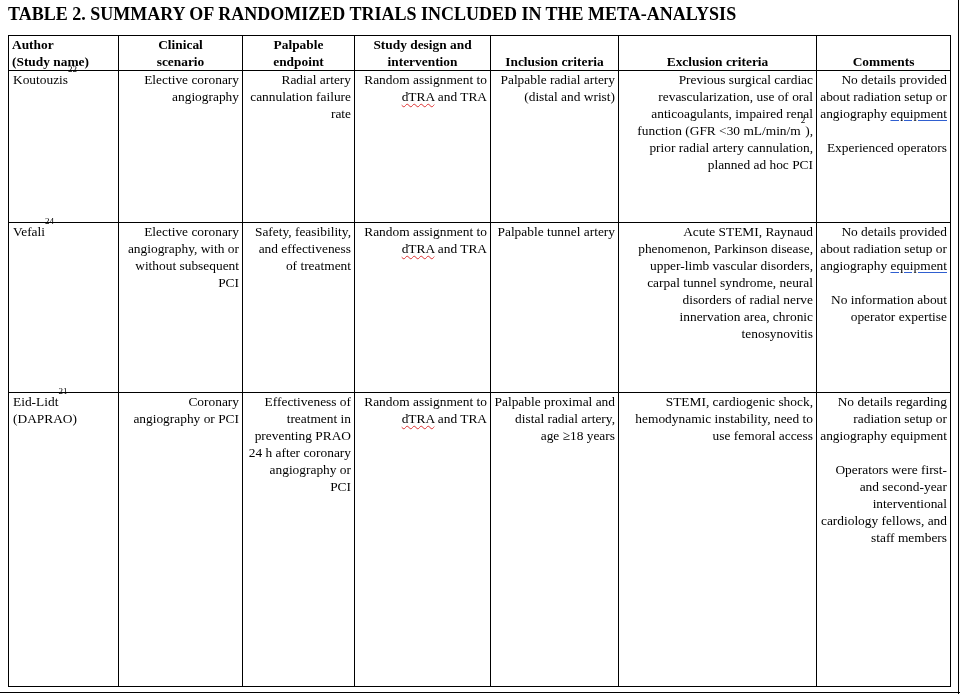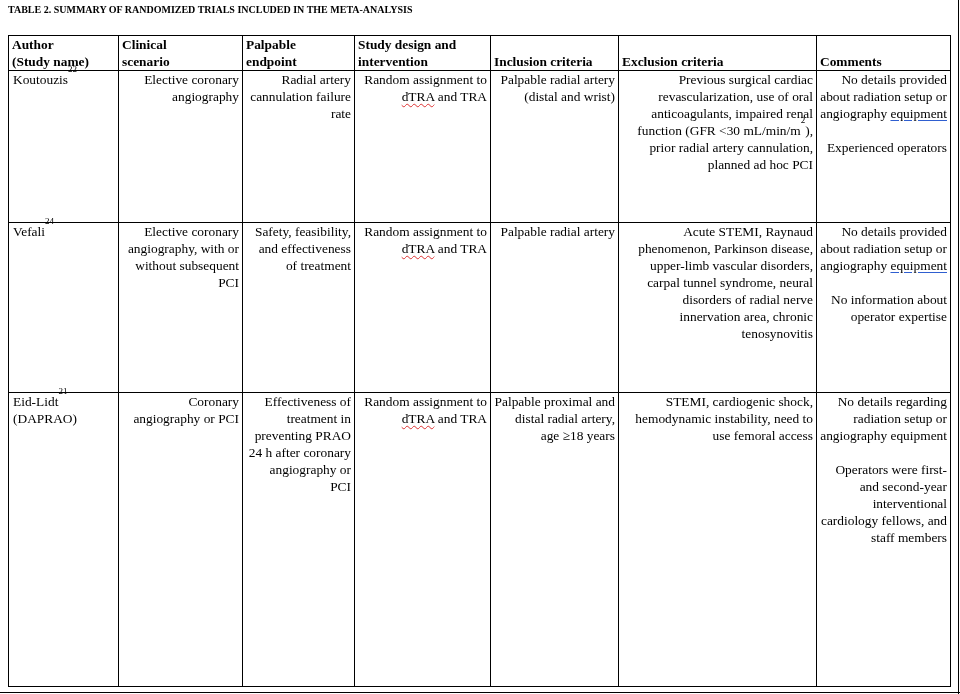--- a/index.html
+++ b/index.html
@@ -1,24 +1,24 @@
 <!DOCTYPE html>
 <html><head>
 <meta charset="utf-8">
 <style>
   html, body { margin:0; padding:0; background:#fff; }
   body { width:960px; height:694px; position:relative; overflow:hidden;
          font-family:"Liberation Serif","DejaVu Serif",serif; color:#000; }
   .frame-right { position:absolute; left:958px; top:0; width:1px; height:694px; background:#000; }
   .frame-bottom { position:absolute; left:0; top:692px; width:960px; height:1px; background:#000; }
-  .title { position:absolute; left:8px; top:4px; font-weight:bold; font-size:10px; letter-spacing:0;text-align:right; }
+  .title { position:absolute; left:8px; top:4px; font-weight:bold; font-size:18px; letter-spacing:0;text-align:right; }
   table { position:absolute; left:8px; top:35px; border-collapse:collapse; table-layout:fixed;
           width:942px; font-size:13.4px; line-height:17px;border-radius:8px; }
   td, th { border:1px solid #000; vertical-align:top; padding:0 3px; }
-  th { font-weight:bold; vertical-align:bottom; text-align:left; padding-bottom:0; line-height:17px; }
+  th { font-weight:bold; vertical-align:bottom; text-align:center; padding-bottom:0; line-height:17px; }
   th.left { text-align:left; }
   tr.head { height:34px; }
   tr.r1 { height:152px; }
   tr.r2 { height:170px; }
   tr.r3 { height:294px; }
   td { text-align:right; }
   td.left { text-align:left; padding-left:4px; }
   sup { font-size:9px; vertical-align:top; position:relative; top:-2px; line-height:0; }
   .spell { text-decoration:underline wavy #d33; text-decoration-thickness:1px; text-underline-offset:2px; }
   .link { text-decoration:underline; text-decoration-color:#2f5fd0; text-underline-offset:2px; }
@@ -84,21 +84,21 @@
           <span class="gap"></span>
           <span class="para">Experienced operators</span>
         </td>
   </tr>
 
   <tr class="r2">
     <td class="left"><span>Vefali</span><sup>24</sup><span class="para"></span></td>
     <td>Elective coronary angiography, with or without subsequent PCI</td>
     <td>Safety, feasibility, and effectiveness of treatment</td>
     <td><span>Random assignment to </span><span class="spell">dTRA</span><span> and TRA</span></td>
-    <td>Palpable radial artery</td>
+    <td>Palpable tunnel artery</td>
     <td><span>Acute STEMI, Raynaud phenomenon, Parkinson disease, upper-limb vascular disorders, carpal tunnel syndrome, neural disorders of radial nerve innervation area, chronic tenosynovitis</span></td>
     <td>
           <span class="para"><span>No details provided about radiation setup or angiography </span><span class="link">equipment</span></span>
           <span class="gap"></span>
           <span class="para">No information about operator expertise</span>
         </td>
   </tr>
 
   <tr class="r3">
     <td class="left"><span>Eid-Lidt</span><sup>21</sup><span class="para">(DAPRAO)</span></td>

